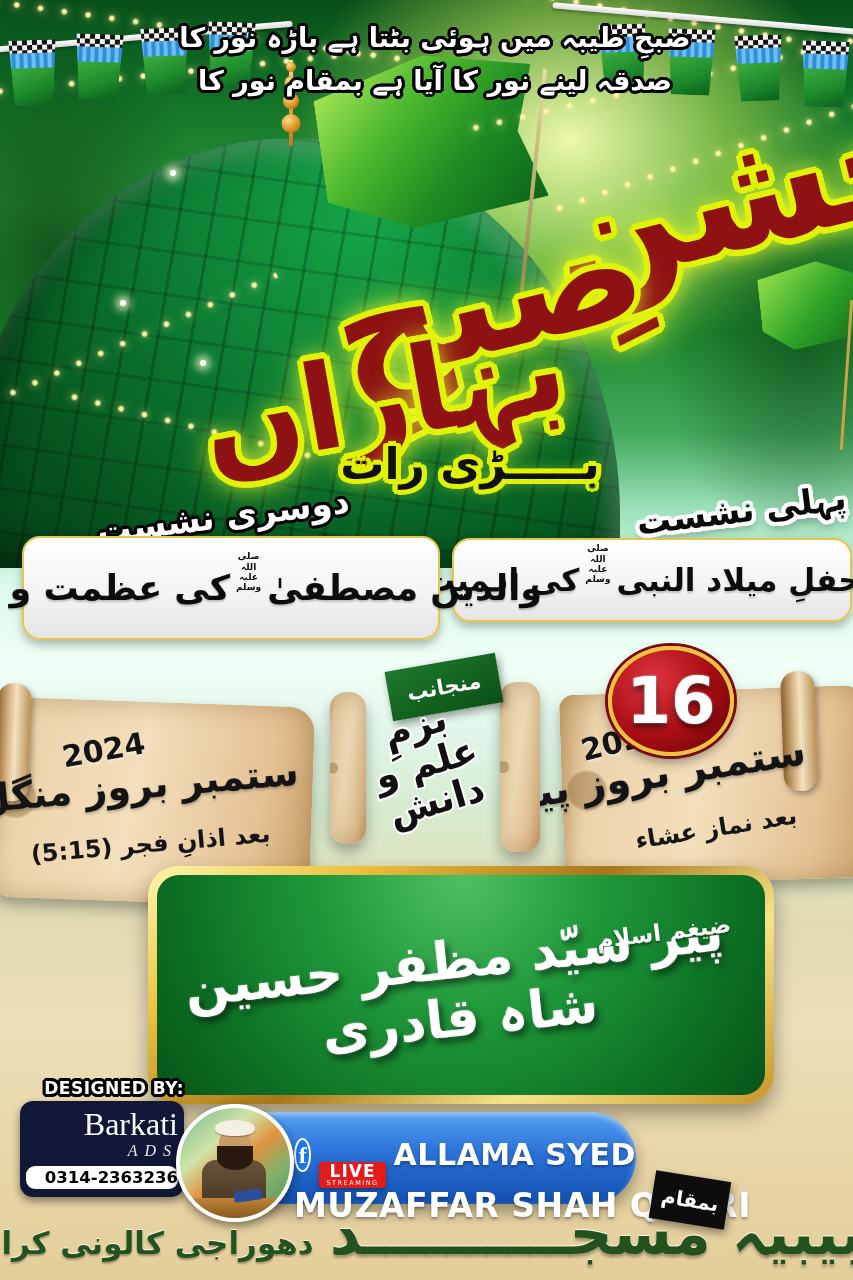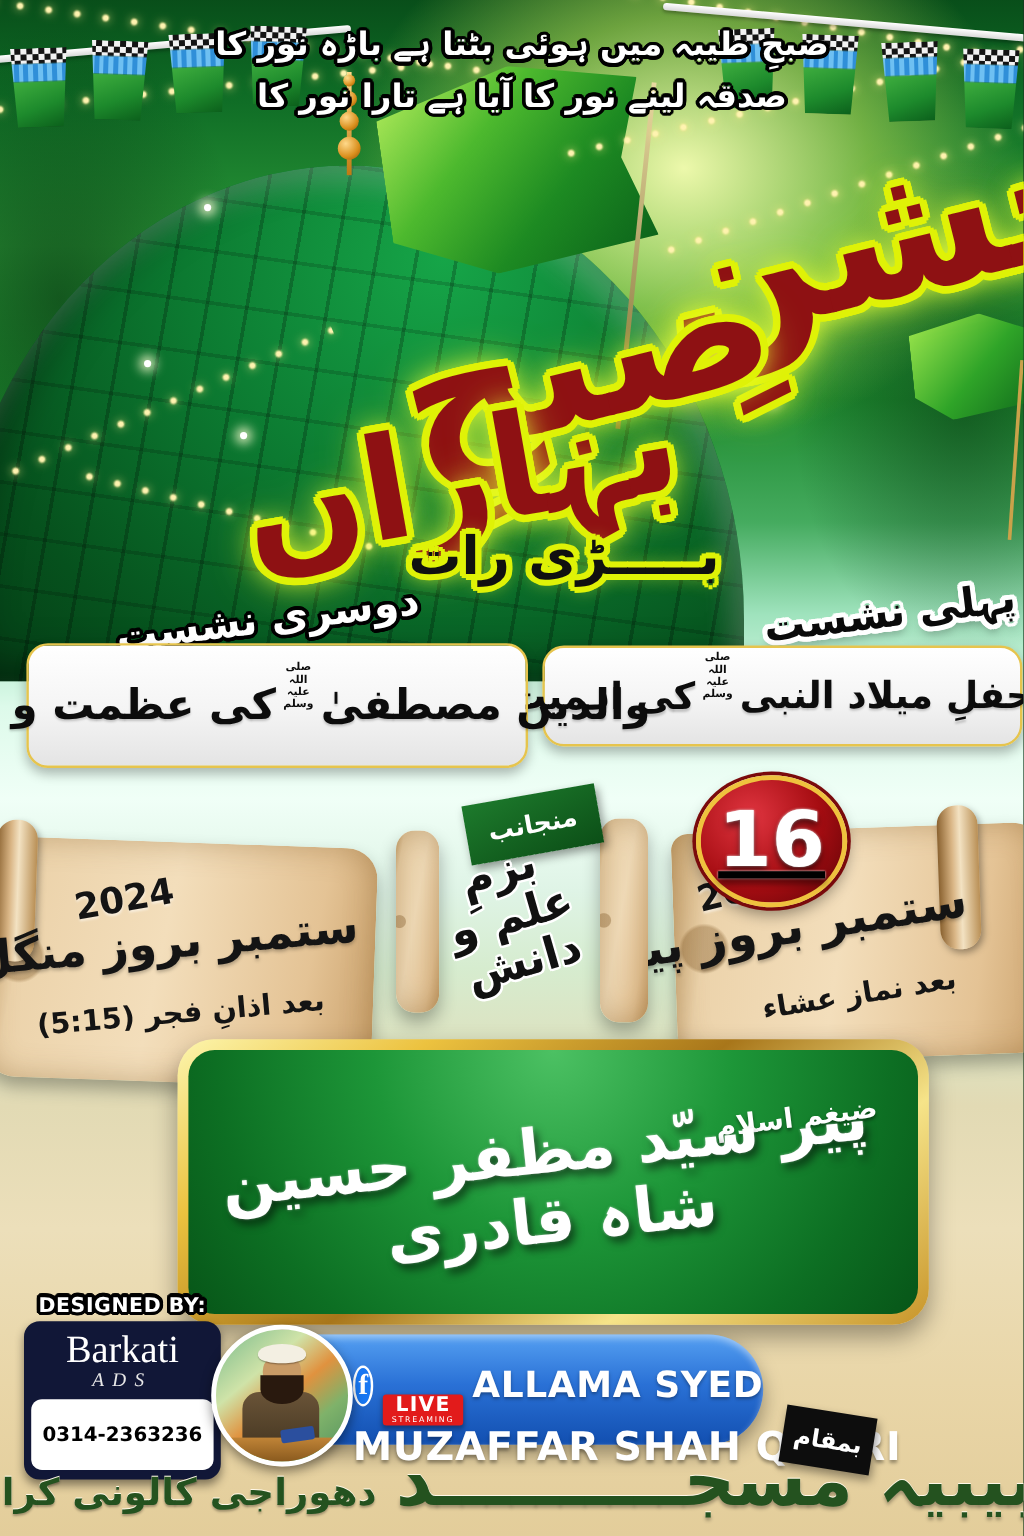--- a/index.html
+++ b/index.html
@@ -98,26 +98,26 @@
   .org-tag{background:linear-gradient(160deg,#1d7a2c,#0c4f17);color:#fff;display:flex;align-items:center;justify-content:center;
     box-shadow:2px 4px 8px rgba(0,0,0,.4);}
   .speaker-banner-outer{background:linear-gradient(145deg,#fdf6ae 0%,#ecc23f 22%,#a8761a 48%,#f6e489 72%,#c8952a 100%);
     border-radius:30px;padding:9px;box-shadow:0 10px 20px rgba(0,0,0,.35);}
   .speaker-banner-inner{width:100%;height:100%;border-radius:22px;position:relative;overflow:hidden;
     background:radial-gradient(circle at 50% 0%,#4cc163 0%,#1d9638 40%,#0d6f23 75%,#075518 100%);}
   .special-capsule{background:#0a5c1d;border-radius:20px;padding:2px 26px;font-size:24px;white-space:nowrap;
     box-shadow:0 3px 6px rgba(0,0,0,.4);}
   .speaker-name{color:#fff;font-size:52px;line-height:1.12;text-align:center;
     text-shadow:3px 5px 7px rgba(0,0,0,.55),0 0 2px rgba(255,255,255,.6);}
-  .designed{width:164px;text-align:center;}
+  .designed{width:164px;text-align:right;}
   .designed .lbl{font-size:17px;font-weight:bold;letter-spacing:.5px;}
   .designed .box{margin-top:3px;background:#111737;border-radius:13px;padding:7px 6px 8px;box-shadow:0 4px 8px rgba(0,0,0,.45);}
   .designed .brand{font-family:"Liberation Serif",serif;font-size:32px;color:#ffffff;line-height:1;}
   .designed .brand-sub{font-family:"Liberation Serif",serif;font-style:italic;font-size:16px;color:#e8e8e8;letter-spacing:7px;margin-top:2px;}
-  .designed .phone{margin-top:6px;background:#fff;border-radius:9px;font-size:16.5px;font-weight:bold;color:#000;padding:20px 0;}
+  .designed .phone{margin-top:6px;background:#fff;border-radius:9px;font-size:16.5px;font-weight:bold;color:#000;padding:2px 0;}
   .live-pill{background:linear-gradient(180deg,#55a0f2 0%,#2a71d6 45%,#124fb0 100%);
     border-radius:46px;box-shadow:0 8px 16px rgba(0,0,0,.35), inset 0 3px 6px rgba(255,255,255,.45);}
   .live-row{display:flex;align-items:center;justify-content:center;gap:8px;padding-left:98px;margin-top:10px;}
   .live-row2{padding-left:98px;text-align:center;margin-top:-2px;}
   .fb-circle{width:30px;height:30px;border-radius:50%;background:#1877f2;border:2px solid #fff;
     display:flex;align-items:center;justify-content:center;color:#fff;font-family:"Liberation Serif",serif;
     font-weight:bold;font-size:24px;line-height:1;}
   .live-badge{background:#e21b1b;border-radius:3px;padding:1px 7px;text-align:center;box-shadow:0 2px 4px rgba(0,0,0,.35);margin-top:40px;}
   .live-badge .lv{color:#fff;font-weight:bold;font-size:17px;line-height:1;letter-spacing:1px;}
   .live-badge .st{color:#fff;font-size:6.5px;line-height:1;letter-spacing:1.5px;}
@@ -211,21 +211,21 @@
       <div class="f-green"></div>
     </div>
   <div class="abs bunt" style="left:800px;top:41px;transform:rotate(2deg);">
       <div class="f-check"></div>
       <div class="f-blue"></div>
       <div class="f-green"></div>
     </div>
 
   <div class="abs couplet ur o-black">
     <div>صبحِ طیبہ میں ہوئی بٹتا ہے باڑہ نور کا</div>
-    <div>صدقہ لینے نور کا آیا ہے تارا نور کا</div>
+    <div>صدقہ لینے نور کا آیا ہے بمقام نور کا</div>
   </div>
 
   <div class="abs title-word ur o-yellow" style="left:545px;top:118px;font-size:152px;transform:rotate(-14deg);">جشنِ</div>
   <div class="abs title-word ur o-yellow" style="left:330px;top:224px;font-size:150px;transform:rotate(-14deg);">صبحِ</div>
   <div class="abs title-word ur o-yellow" style="left:200px;top:338px;font-size:118px;transform:rotate(-10deg);">بہاراں</div>
   <div class="abs subtitle ur o-yellow-thin">بـــــڑی رات</div>
 
   <div class="abs session-label ur o-white" style="left:636px;top:490px;transform:rotate(-7deg);">پہلی نشست</div>
   <div class="abs session-box" style="left:452px;top:538px;width:396px;height:80px;">
     <span class="topic ur">محفلِ میلاد النبی</span>
@@ -239,21 +239,21 @@
     <span class="hon ur">صلی اللہ علیہ وسلم</span>
     <span class="topic ur" style="font-size:35px;">کی عظمت و شان</span>
   </div>
 
   <div class="abs scroll" style="left:562px;top:690px;width:310px;height:192px;transform:rotate(-2deg);">
     <div class="curl" style="right:54px;top:-16px;height:120px;"></div>
     <div class="abs scroll-year" style="left:20px;top:30px;">2024</div>
     <div class="abs scroll-line ur" style="right:64px;top:58px;transform:rotate(-7deg);">ستمبر بروز پیر</div>
     <div class="abs scroll-time ur" style="right:76px;top:124px;transform:rotate(-7deg);">بعد نماز عشاء</div>
   </div>
-  <div class="abs date-badge" style="left:580px;top:646px;width:118px;height:102px;text-decoration:underline;">
+  <div class="abs date-badge" style="left:608px;top:646px;width:118px;height:102px;">
     <span>16</span>
   </div>
 
   <div class="abs scroll" style="left:-10px;top:702px;width:322px;height:200px;transform:rotate(2deg);">
     <div class="curl" style="left:4px;top:-14px;height:118px;"></div>
     <div class="abs scroll-year" style="left:70px;top:32px;">2024</div>
     <div class="abs scroll-line ur" style="right:14px;top:62px;transform:rotate(-7deg);font-size:38px;">ستمبر بروز منگل</div>
     <div class="abs scroll-time ur" style="right:40px;top:128px;transform:rotate(-7deg);">بعد اذانِ فجر (5:15)</div>
   </div>
 

